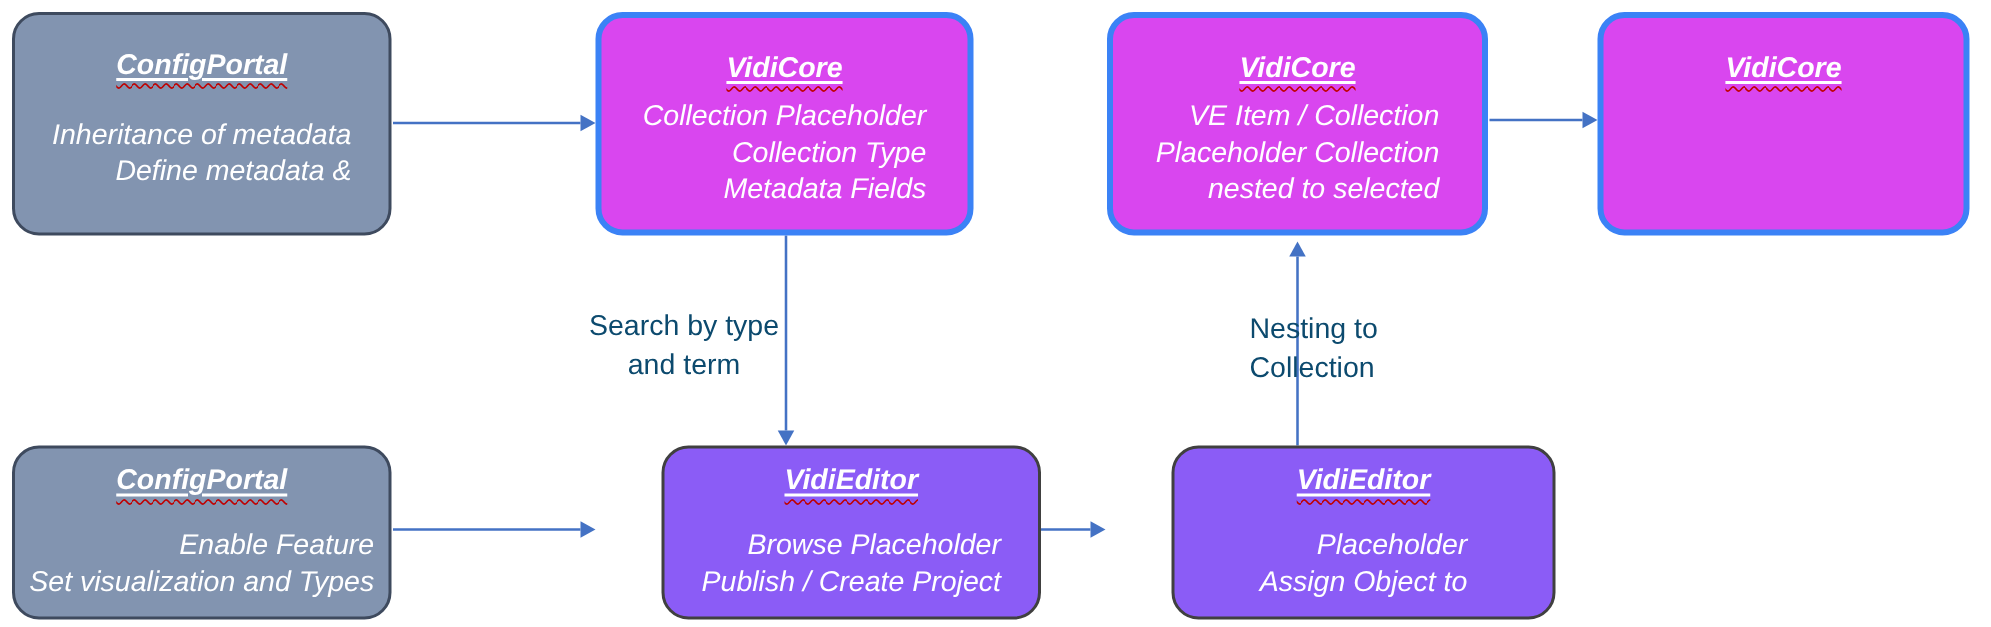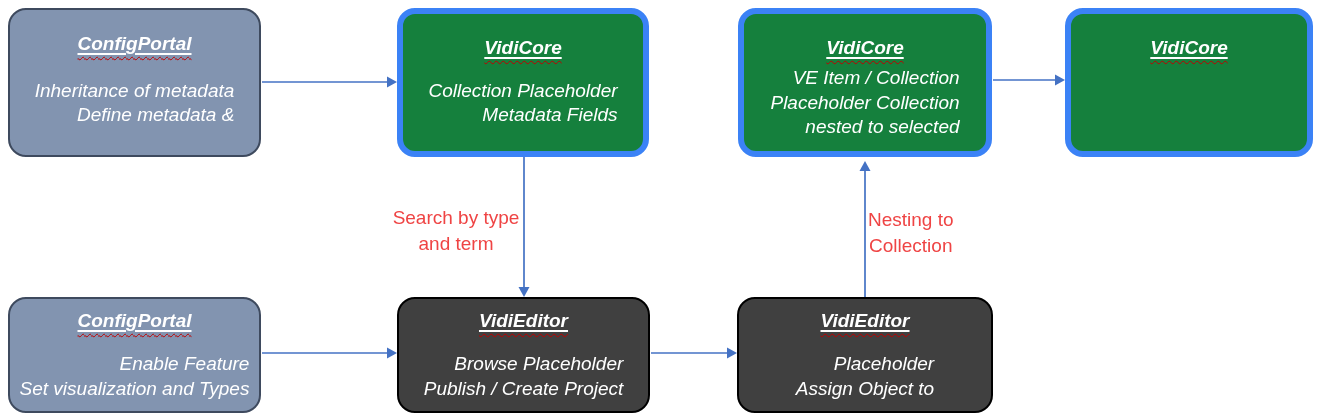--- a/index.html
+++ b/index.html
@@ -25,26 +25,27 @@
     text-align: right;
     color: #ffffff;
     padding: 0 4px;
     font-style: italic;
   }
   .v-configportal {
     background: #8294B0;
     border: 2px solid #3E4A5E;
   }
   .v-vidicore {
-    background: #15803d;
-    border: 6px solid #3b82f6;
+    background: #d946ef;
+    border: 4px solid #3b82f6;
   }
   .v-vidieditor {
-    background: #404040;
-    border: 2px solid #000000;
+    background: #8b5cf6;
+    border: 2px solid #404040;
+    margin-left: 44px;
   }
   .box-title {
     font-size: 19px;
     font-weight: bold;
     line-height: 26px;
     text-decoration: underline wavy #C00000 1px;
     text-underline-offset: 6px;
   }
   .box-title .title-inner {
     text-decoration: underline solid currentColor 1.5px;
@@ -57,26 +58,26 @@
     display: flex;
     flex-direction: column;
     justify-content: center;
     font-size: 19px;
     line-height: 24.5px;
     padding-bottom: 6px;
   }
   .short .box-body { padding-top: 10px; padding-bottom: 2px; }
   .edge-label {
     position: absolute;
-    color: #ef4444;
+    color: #0c4a6e;
     font-size: 19px;
     line-height: 26px;
   }
   #search-label { left: 376px; top: 205px; width: 160px; text-align: center; }
-  #nesting-label { left: 868px; top: 207px; text-align: center; }
+  #nesting-label { left: 833px; top: 207px; text-align: left; }
   #arrow-layer {
     position: absolute;
     left: 0; top: 0;
     width: 1327px; height: 418px;
     pointer-events: none;
   }
   .arrow-line { stroke: #4472C4; stroke-width: 1.7; fill: none; }
   .arrow-head { fill: #4472C4; stroke: none; }
 </style>
 </head>
@@ -116,20 +117,21 @@
     <div class="box-body">
       <div>Inheritance of metadata</div>
       <div>Define metadata &amp;</div>
     </div>
   </div>
 
   <div class="box v-vidicore tall" style="left:397px; top:8px; width:252px; height:149px;">
     <div class="box-title"><span class="title-inner">VidiCore</span></div>
     <div class="box-body">
       <div>Collection Placeholder</div>
+      <div>Collection Type</div>
       <div>Metadata Fields</div>
     </div>
   </div>
 
   <div class="box v-vidicore tall" style="left:738px; top:8px; width:254px; height:149px;">
     <div class="box-title"><span class="title-inner">VidiCore</span></div>
     <div class="box-body">
       <div>VE Item / Collection</div>
       <div>Placeholder Collection</div>
       <div>nested to selected</div>

